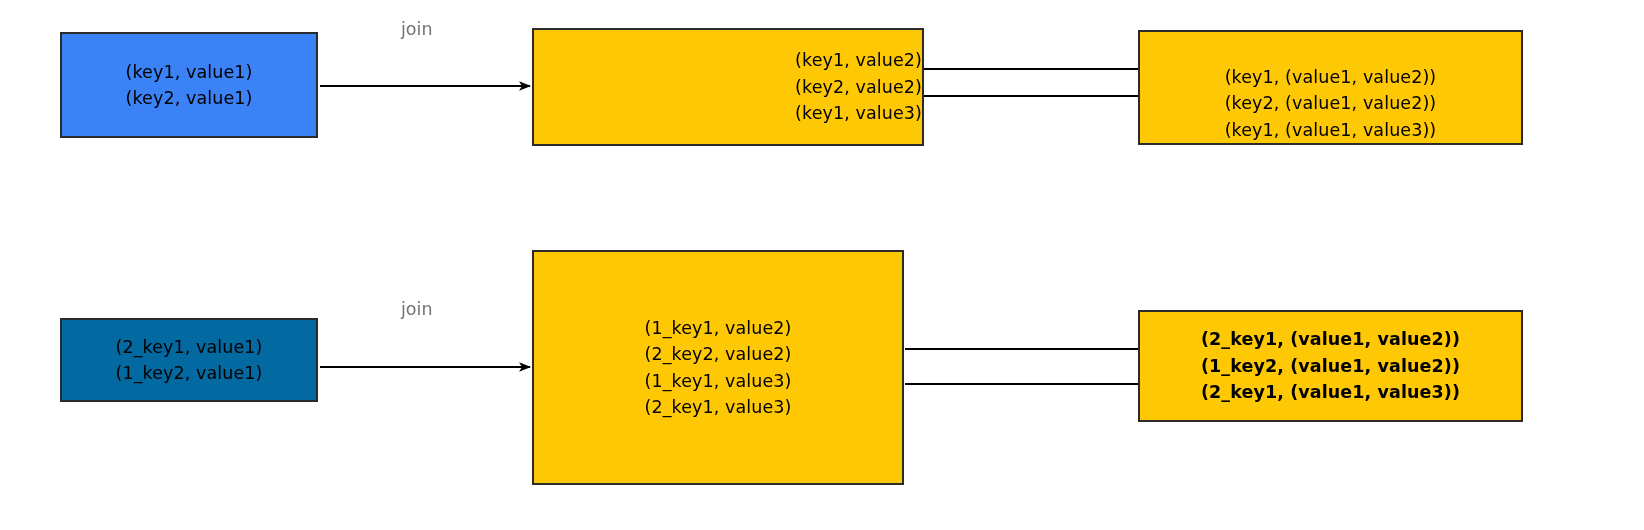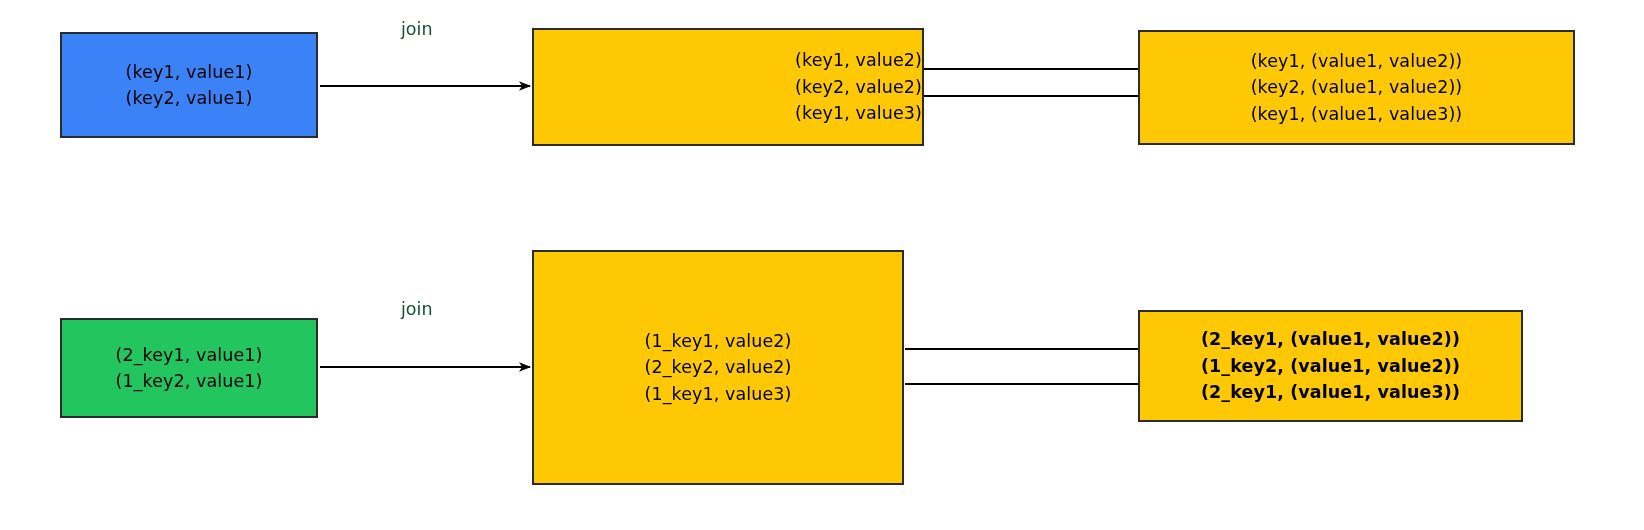--- a/index.html
+++ b/index.html
@@ -36,21 +36,21 @@
     font-size: 17.5px;
     line-height: 26.5px;
     color: #000000;
     white-space: pre;
     letter-spacing: 0.1px;
   }
   .edge-label {
     position: absolute;
     font-size: 17.5px;
     line-height: 20px;
-    color: #14532d;
+    color: #737373;
     white-space: pre;
     z-index: 4;
   }
   svg.edges {
     position: absolute;
     left: 0;
     top: 0;
     width: 1644px;
     height: 530px;
     z-index: 1;
@@ -95,42 +95,43 @@
   <div class="edge-label" style="left:401px; top:19px;">join</div>
 
   <div class="node" style="left: 532px; top: 28px; width: 392px; height: 118px; background: rgb(255, 200, 5); border-color: rgb(43, 43, 43); align-items: flex-end;">
     <div class="lines">
       <div class="line">(key1, value2)</div>
       <div class="line">(key2, value2)</div>
       <div class="line">(key1, value3)</div>
     </div>
   </div>
 
-  <div class="node" style="left: 1138px; top: 30px; width: 437px; height: 115px; background: rgb(255, 200, 5); border-color: rgb(43, 43, 43);">
+  <div class="node" style="left: 1138px; top: 30px; width: 385px; height: 115px; background: rgb(255, 200, 5); border-color: rgb(43, 43, 43); justify-content: flex-end;">
     <div class="lines">
       <div class="line">(key1, (value1, value2))</div>
       <div class="line">(key2, (value1, value2))</div>
       <div class="line">(key1, (value1, value3))</div>
     </div>
   </div>
 
-  <div class="node" style="left: 60px; top: 318px; width: 258px; height: 100px; background: #22c55e; border-color: rgb(43, 43, 43); align-items: center;">
+  <div class="node" style="left: 60px; top: 318px; width: 258px; height: 84px; background: #0369a1; border-color: rgb(43, 43, 43); align-items: center;">
     <div class="lines">
       <div class="line">(2_key1, value1)</div>
       <div class="line">(1_key2, value1)</div>
     </div>
   </div>
 
   <div class="edge-label" style="left:401px; top:299px;">join</div>
 
   <div class="node" style="left: 532px; top: 250px; width: 372px; height: 235px; background: rgb(255, 200, 5); border-color: rgb(43, 43, 43); justify-content: center;">
     <div class="lines">
       <div class="line">(1_key1, value2)</div>
       <div class="line">(2_key2, value2)</div>
       <div class="line">(1_key1, value3)</div>
+      <div class="line">(2_key1, value3)</div>
     </div>
   </div>
 
   <div class="node" style="left: 1138px; top: 310px; width: 385px; height: 112px; background: rgb(255, 200, 5); border-color: rgb(43, 43, 43); font-weight: bold;">
     <div class="lines">
       <div class="line">(2_key1, (value1, value2))</div>
       <div class="line">(1_key2, (value1, value2))</div>
       <div class="line">(2_key1, (value1, value3))</div>
     </div>
   </div>

